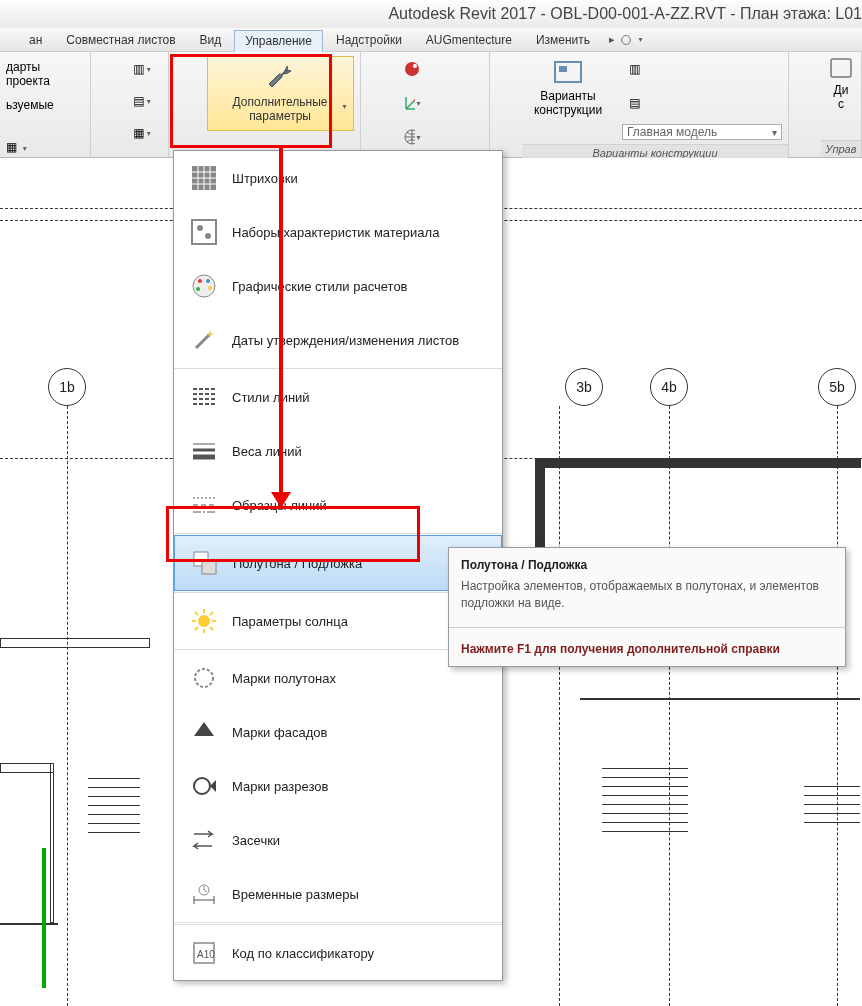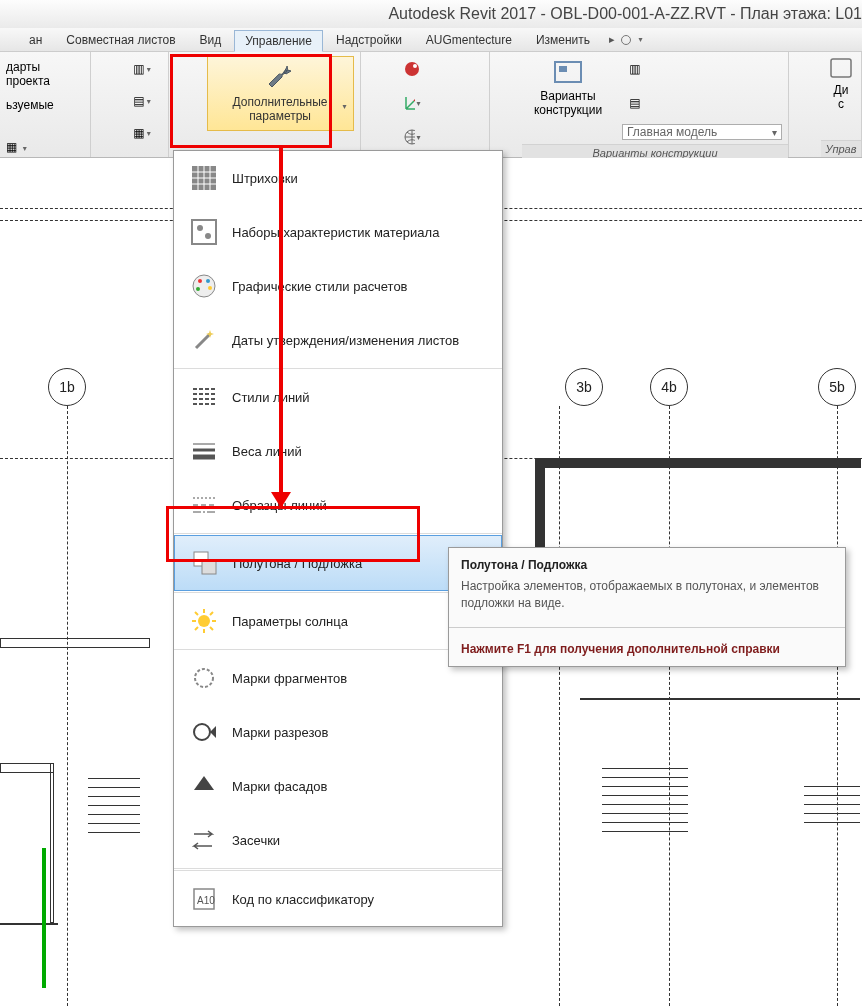--- a/index.html
+++ b/index.html
@@ -413,47 +413,58 @@
       </span>
       <span>Параметры солнца</span>
     </div>
     <div class="menu-sep"></div>
     <div class="menu-item">
       <span class="icon">
         <svg width="28" height="28">
           <circle cx="14" cy="14" r="9" fill="none" stroke="#888" stroke-dasharray="3 2" stroke-width="2"></circle>
         </svg>
       </span>
-      <span>Марки фрагментов</span>
+      <span>Марки полутонах</span>
+    </div>
+    <div class="menu-item">
+      <span class="icon">
+        <svg width="28" height="28">
+          <path d="M14 4 L24 18 H4 Z" fill="#444"></path>
+        </svg>
+      </span>
+      <span>Марки фасадов</span>
     </div>
     <div class="menu-item">
       <span class="icon">
         <svg width="28" height="28">
           <circle cx="12" cy="14" r="8" fill="none" stroke="#444" stroke-width="2"></circle>
           <path d="M20 14 L26 8 V20 Z" fill="#444"></path>
         </svg>
       </span>
       <span>Марки разрезов</span>
     </div>
     <div class="menu-item">
       <span class="icon">
         <svg width="28" height="28">
-          <path d="M14 4 L24 18 H4 Z" fill="#444"></path>
-        </svg>
-      </span>
-      <span>Марки фасадов</span>
-    </div>
-    <div class="menu-item">
-      <span class="icon">
-        <svg width="28" height="28">
           <path d="M4 8h18l-4-3m4 3l-4 3" stroke="#555" fill="none" stroke-width="1.5"></path>
           <path d="M22 20H4l4-3m-4 3l4 3" stroke="#555" fill="none" stroke-width="1.5"></path>
         </svg>
       </span>
       <span>Засечки</span>
+    </div>
+    <div class="menu-item">
+      <span class="icon">
+        <svg width="28" height="28">
+          <path d="M4 20h20" stroke="#555"></path>
+          <path d="M4 16v8M24 16v8" stroke="#555"></path>
+          <circle cx="14" cy="10" r="5" fill="none" stroke="#888"></circle>
+          <path d="M14 6v4l3 2" stroke="#888" fill="none"></path>
+        </svg>
+      </span>
+      <span>Временные размеры</span>
     </div>
     <div class="menu-sep"></div>
     <div class="menu-sep"></div>
     <div class="menu-item">
       <span class="icon">
         <svg width="28" height="28">
           <rect x="4" y="4" width="20" height="20" fill="none" stroke="#888" stroke-width="1.5"></rect>
           <text x="7" y="19" font-size="10" fill="#555">A10</text>
         </svg>
       </span>

